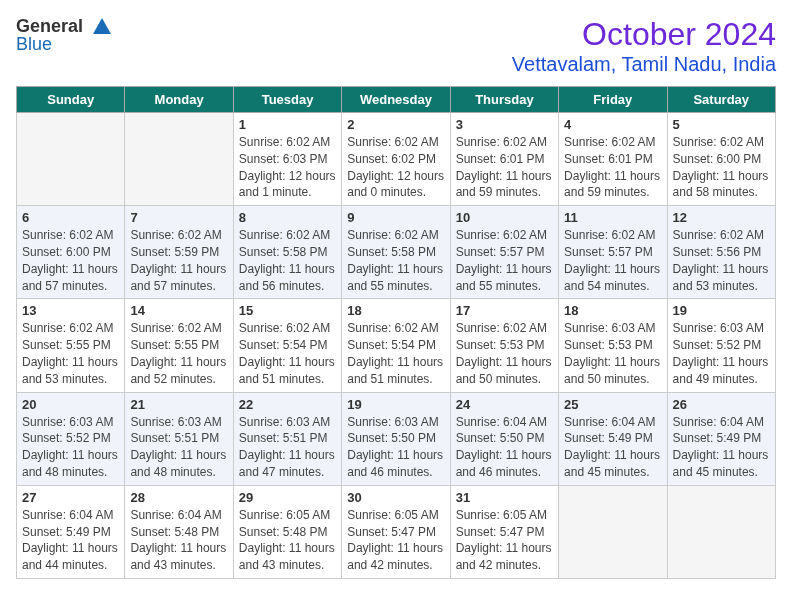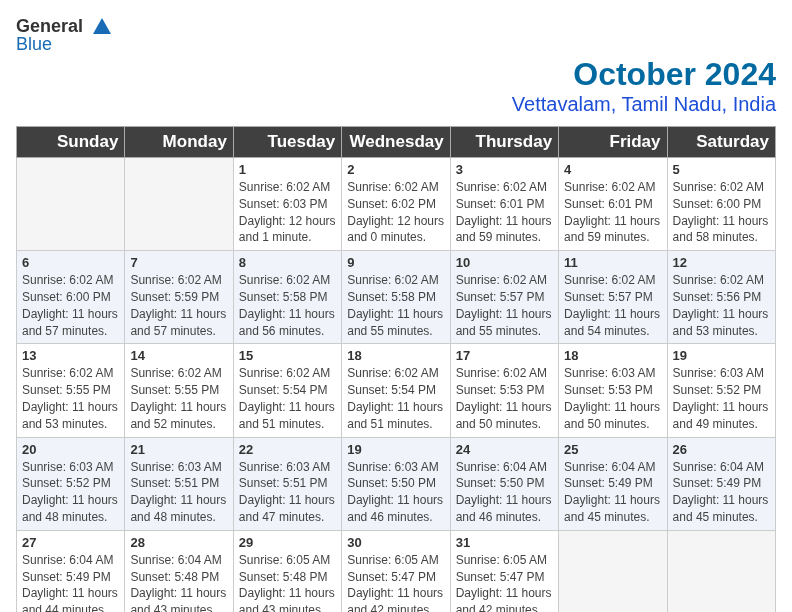--- a/index.html
+++ b/index.html
@@ -30,39 +30,38 @@
     .logo-text {
       display: flex;
       align-items: flex-start;
       gap: 7px;
     }
     .title-section {
       text-align: right;
     }
     .month-title {
       font-size: 32px;
-      font-weight: bold;
-      color: #0369a1;
-      margin-top: 40px;
+      font-weight: normal;
+      color: #6d28d9;
     }
     .location-title {
       font-size: 20px;
       color: #1d4ed8;
     }
     .calendar {
       width: 100%;
       border-collapse: collapse;
       table-layout: fixed;
     }
     .calendar th {
-      background: #404040;
+      background: #0f766e;
       color: #fff;
-      text-align: right;
+      text-align: center;
       padding: 5px 6px;
-      font-size: 17px;
+      font-size: 13px;
       font-weight: bold;
       border: 1px solid #aaa;
     }
     .calendar td {
       border: 1px solid #ccc;
       vertical-align: top;
       padding: 4px 5px;
       font-size: 10px;
       color: #333;
       height: 82px;

